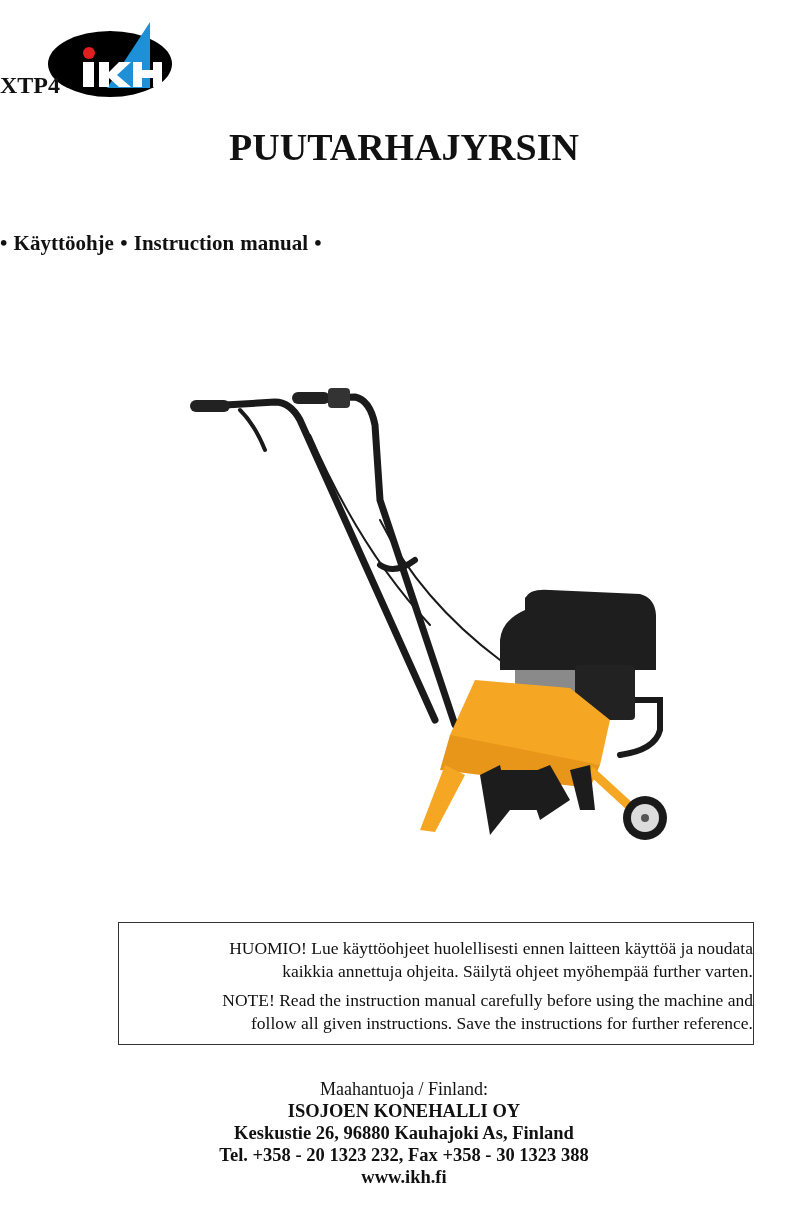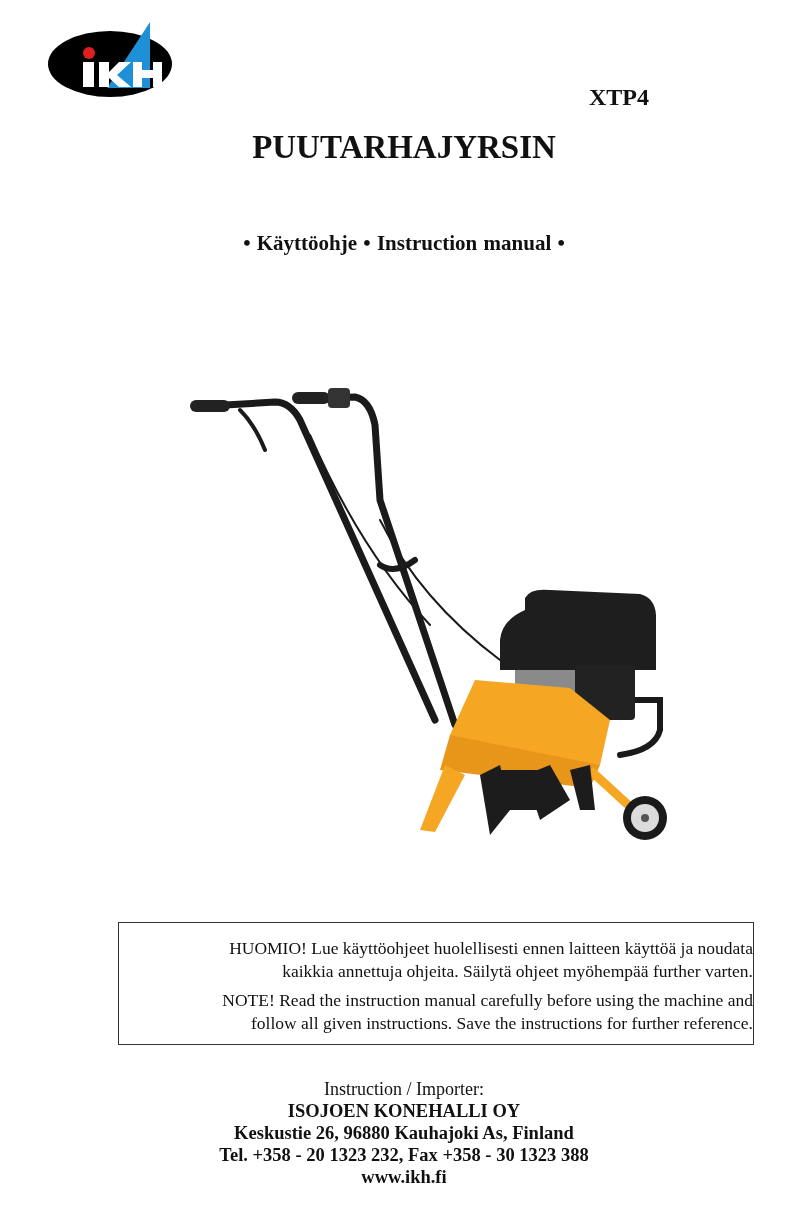--- a/index.html
+++ b/index.html
@@ -1,20 +1,20 @@
 <!DOCTYPE html>
 <html><head>
   <meta charset="utf-8">
   <style>
     html, body { margin: 0; padding: 0; background: #ffffff; }
     body { width: 808px; height: 1207px; position: relative; overflow: hidden; font-family: "Liberation Serif", "DejaVu Serif", serif; color: #111; }
     .logo { position: absolute; left: 47px; top: 18px; width: 130px; height: 80px; }
-    .model { position: absolute; left: 0; width: 649px; top: 84px; text-align: right; font-weight: bold; font-size: 24px; }
-    .title { position: absolute; left: 0; width: 808px; top: 128px; text-align: center; font-weight: bold; font-size: 33px; line-height: 38px; }
-    .subtitle { position: absolute; left: 0; width: 808px; top: 231px; text-align: center; font-weight: bold; font-size: 21px; word-spacing: 1px; }
+    .model { position: absolute; left: 0; width: 649px; top: 72px; text-align: left; font-weight: bold; font-size: 24px; }
+    .title { position: absolute; left: 0; width: 808px; top: 128px; text-align: center; font-weight: bold; font-size: 38px; line-height: 38px; }
+    .subtitle { position: absolute; left: 0; width: 808px; top: 231px; text-align: left; font-weight: bold; font-size: 21px; word-spacing: 1px; }
     .photo { position: absolute; left: 180px; top: 370px; width: 500px; height: 480px; }
     .notice { position: absolute; left: 118px; top: 922px; width: 636px; height: 123px; border: 1.5px solid #333; box-sizing: border-box; text-align: right; font-size: 17.5px; line-height: 23px; padding-top: 14px; }
     .notice p { margin: 0 0 6px 0; }
     .importer { position: absolute; left: 0; width: 808px; top: 1078px; text-align: center; font-size: 18px; line-height: 22px; }
     .importer .b { font-weight: bold; font-size: 18.5px; }
   </style>
 </head>
 <body>
 
 <div class="logo">
@@ -82,18 +82,18 @@
     <span>HUOMIO!  Lue käyttöohjeet huolellisesti ennen laitteen käyttöä ja noudata</span><br>
     <span>kaikkia annettuja ohjeita. Säilytä ohjeet myöhempää further varten.</span>
   </p>
   <p>
     <span>NOTE!  Read the instruction manual carefully before using the machine and</span><br>
     <span>follow all given instructions. Save the instructions for further reference.</span>
   </p>
 </div>
 
 <div class="importer">
-  <div>Instruction / Importer:</div>
+  <div>Maahantuoja / Finland:</div>
   <div class="b">ISOJOEN KONEHALLI OY</div>
   <div class="b">Keskustie 26,  96880 Kauhajoki As,  Finland</div>
   <div class="b">Tel. +358 - 20 1323 232,  Fax +358 - 30 1323 388</div>
   <div class="b">www.ikh.fi</div>
 </div>
 
 </body></html>

